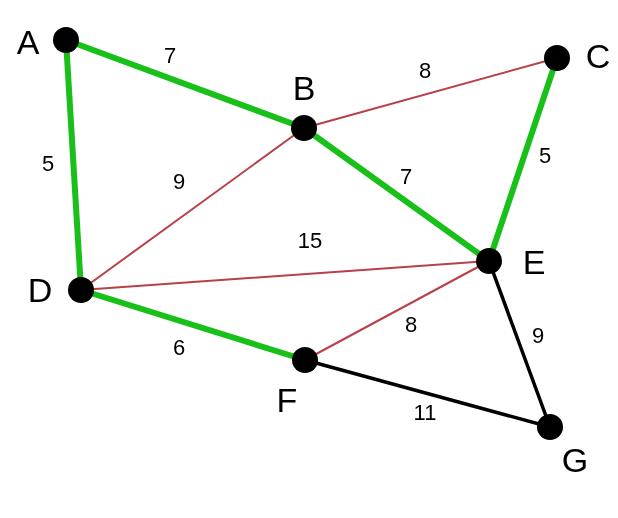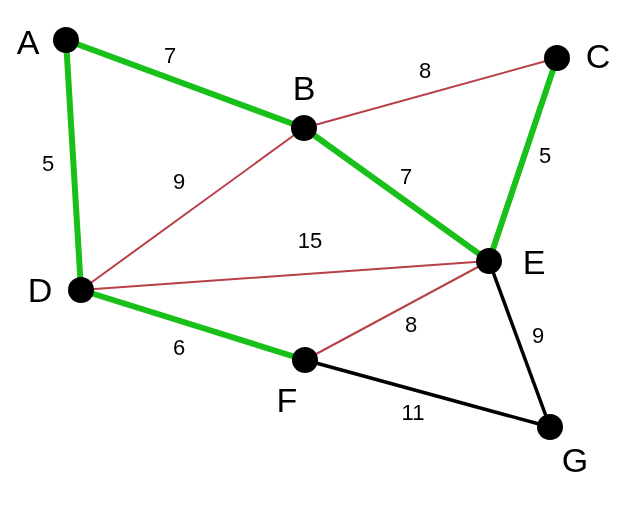--- a/index.html
+++ b/index.html
@@ -41,21 +41,21 @@
       <div class="weight-label" style="left: 170px; top: 56px;">7</div>
       <div class="weight-label" style="left: 48px; top: 164px;">5</div>
       <div class="weight-label" style="left: 425px; top: 71px;">8</div>
       <div class="weight-label" style="left: 179px; top: 182px;">9</div>
       <div class="weight-label" style="left: 406px; top: 177px;">7</div>
       <div class="weight-label" style="left: 545px; top: 156px;">5</div>
       <div class="weight-label" style="left: 310px; top: 241px;">15</div>
       <div class="weight-label" style="left: 179px; top: 348px;">6</div>
       <div class="weight-label" style="left: 411px; top: 325px;">8</div>
       <div class="weight-label" style="left: 538px; top: 336px;">9</div>
-      <div class="weight-label" style="left: 413px; top: 413px;">11</div>
+      <div class="weight-label" style="left: 425px; top: 413px;">11</div>
       <div class="node-label" style="left: 28px; top: 42px;">A</div>
       <div class="node-label" style="left: 304px; top: 88px;">B</div>
       <div class="node-label" style="left: 598px; top: 56px;">C</div>
       <div class="node-label" style="left: 40px; top: 290px;">D</div>
       <div class="node-label" style="left: 534px; top: 262px;">E</div>
       <div class="node-label" style="left: 287px; top: 400px;">F</div>
       <div class="node-label" style="left: 575px; top: 460px;">G</div>
     </div>
 </div>
 

